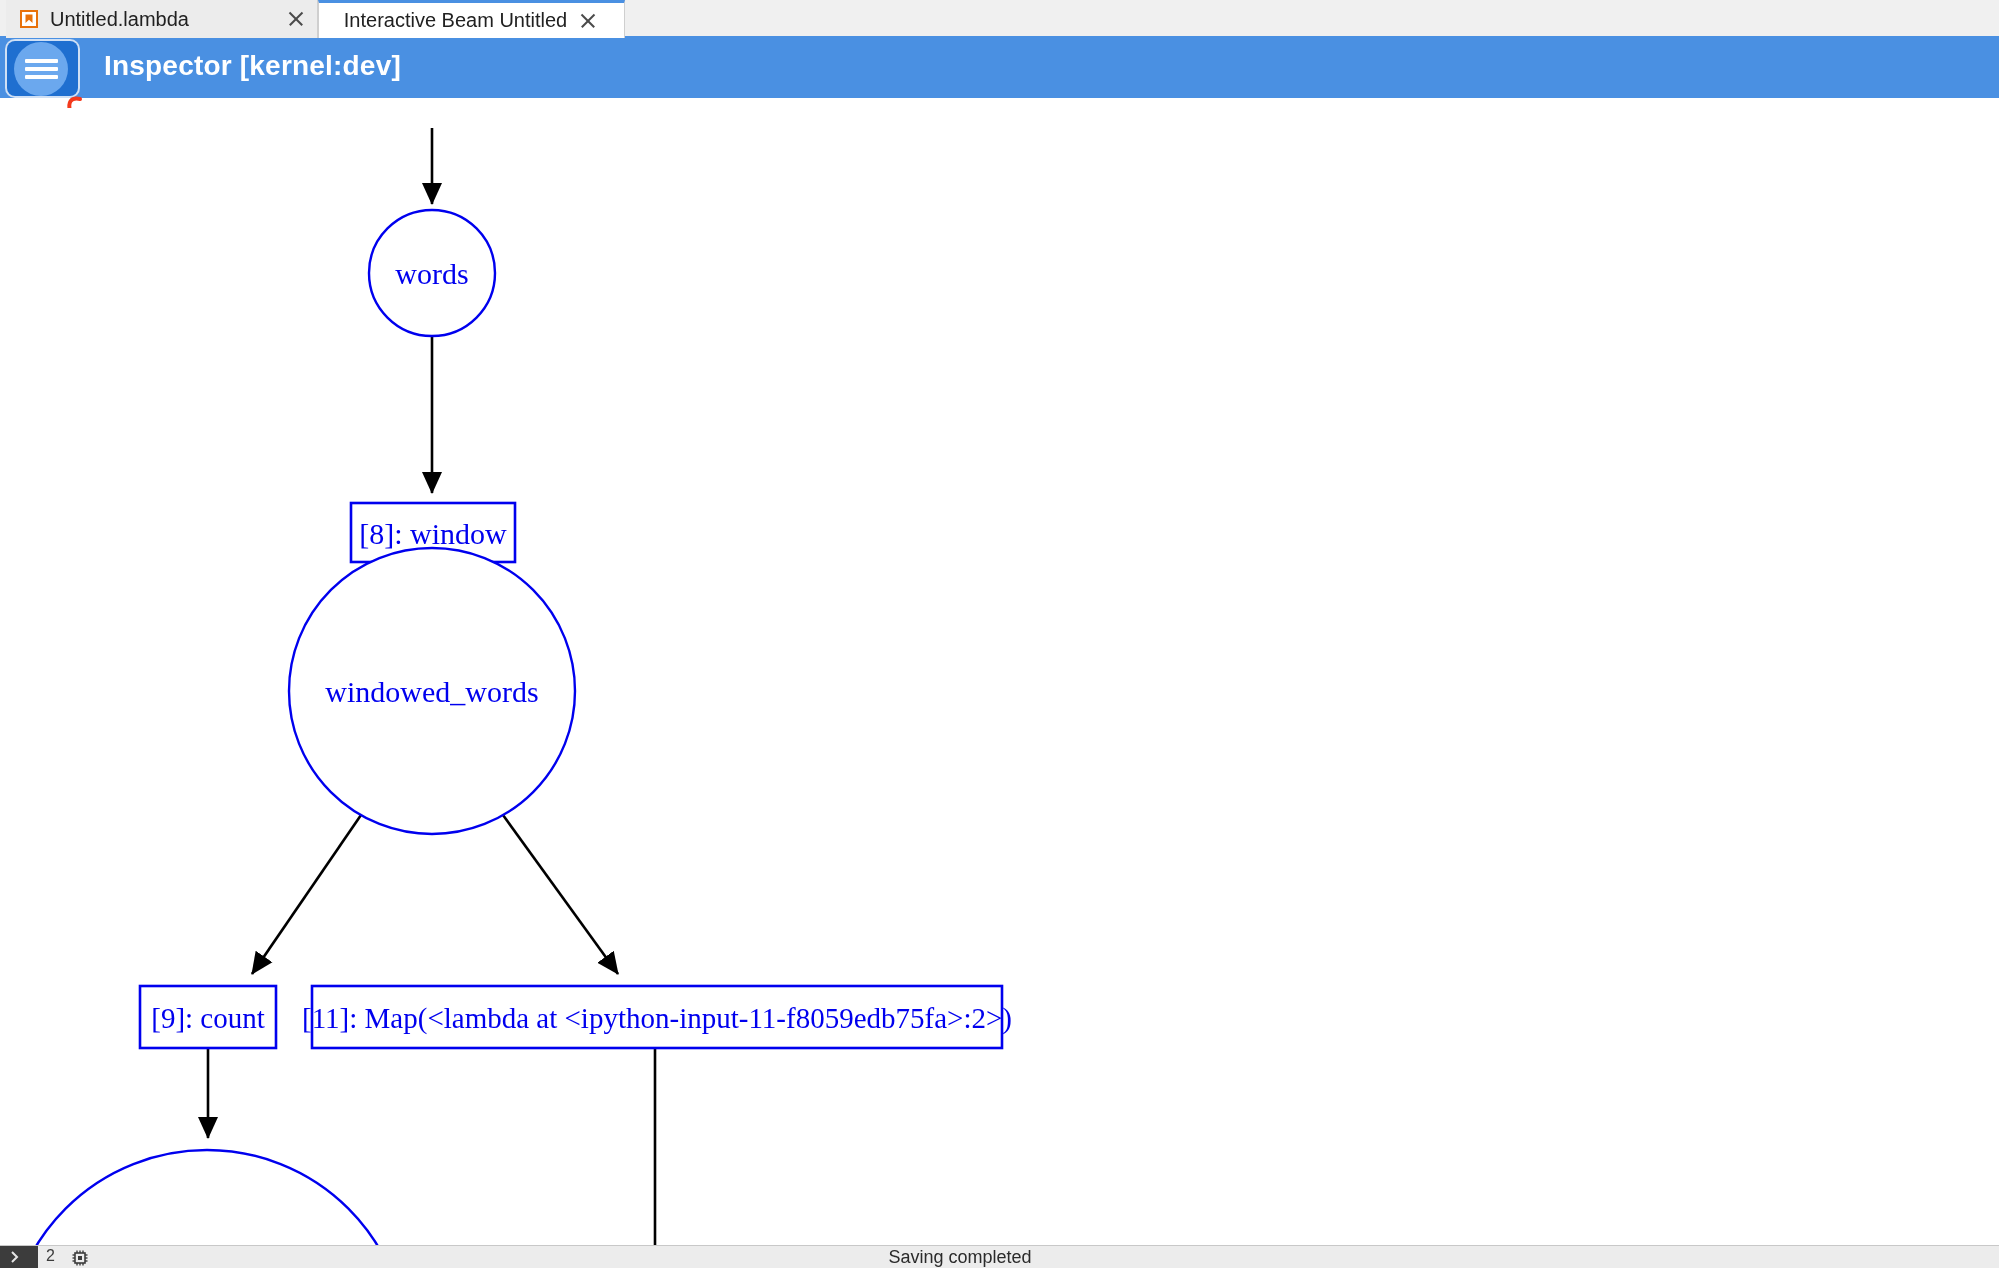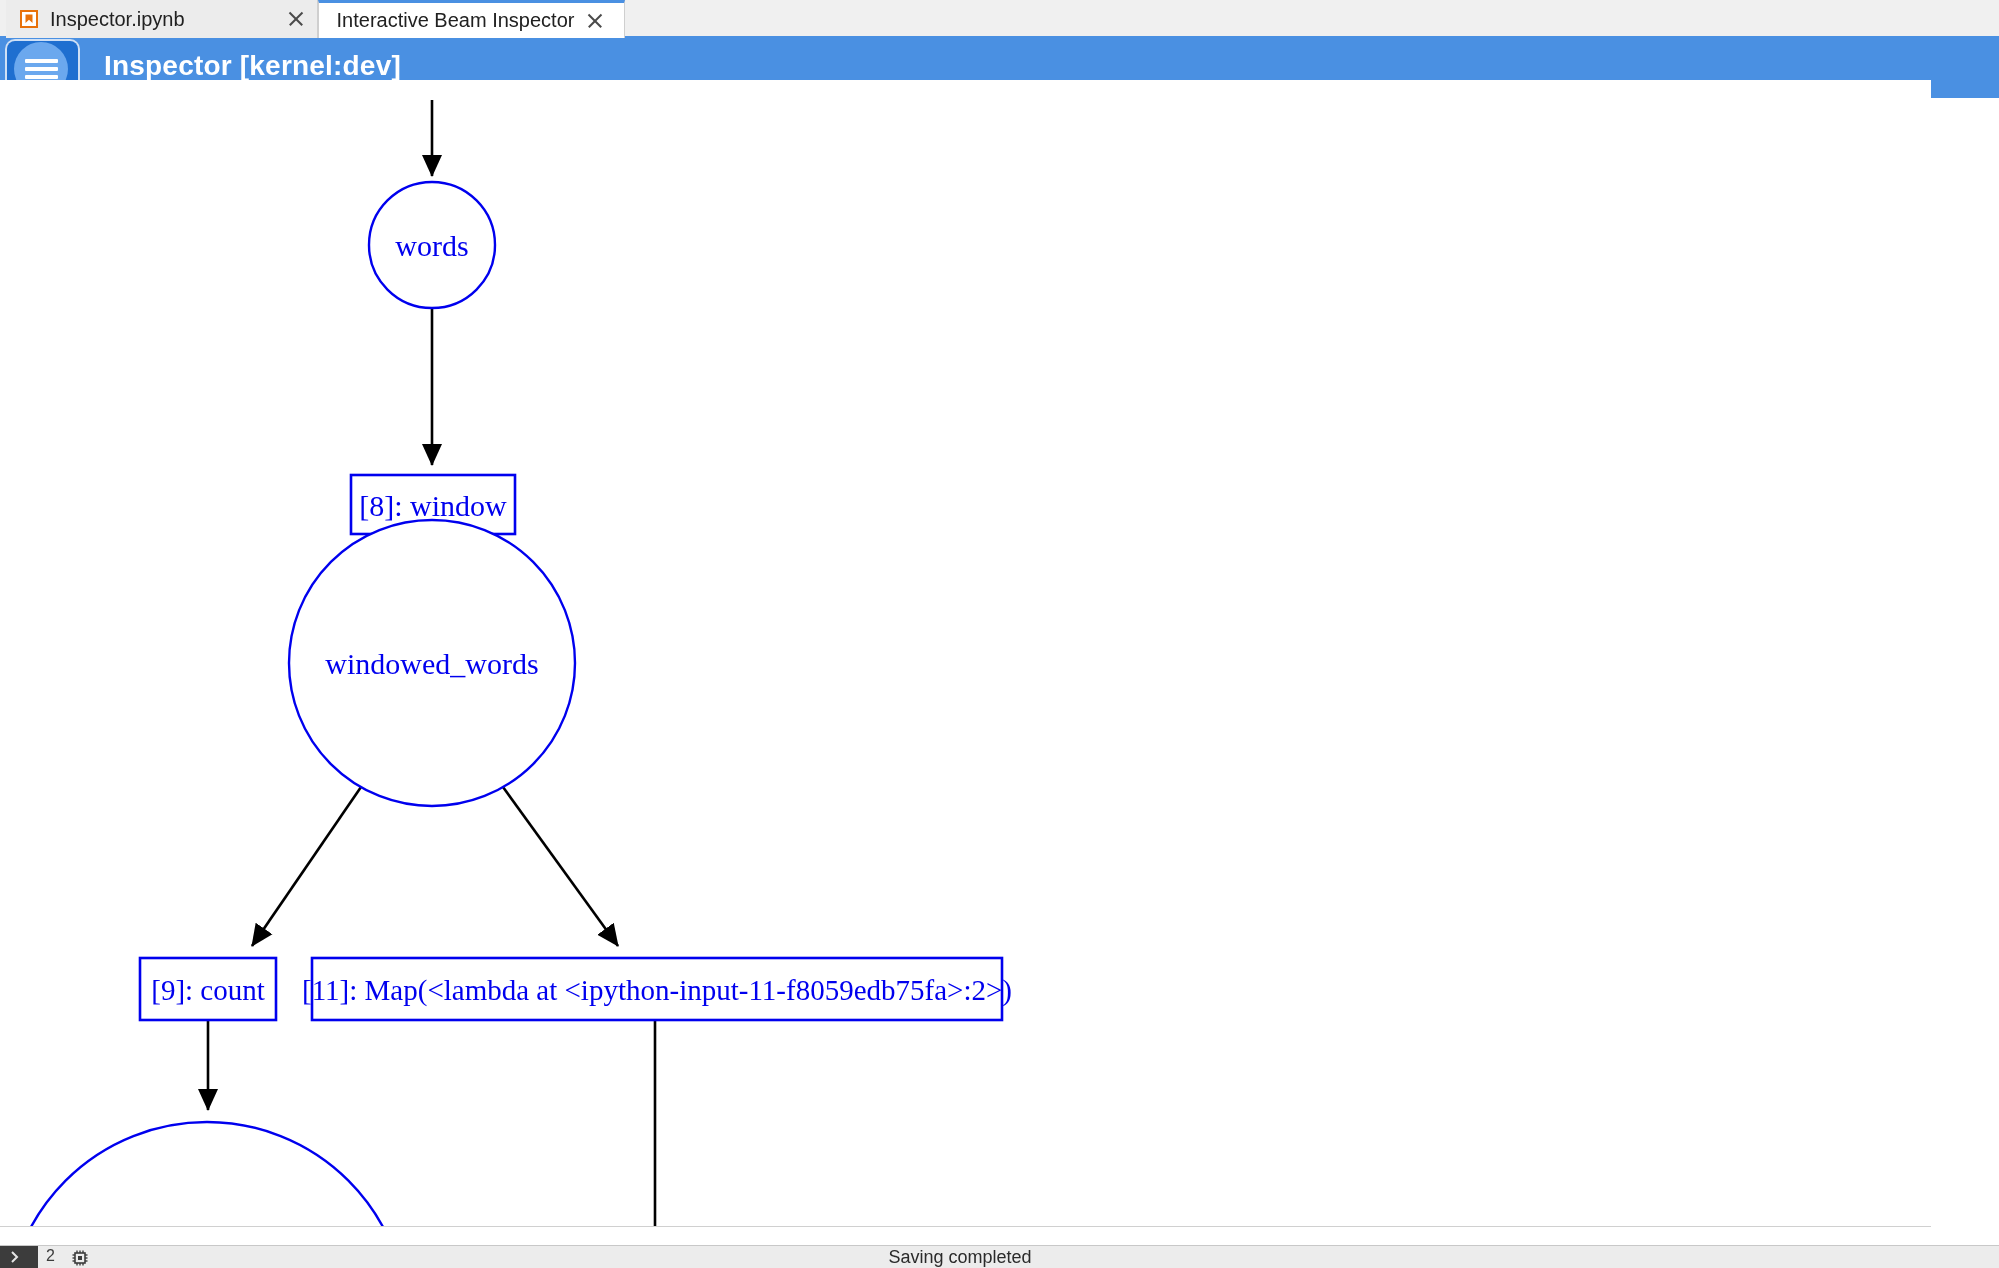--- a/index.html
+++ b/index.html
@@ -127,21 +127,21 @@
     position: absolute;
     left: 60px; top: 185px;
     font-size: 18px;
     font-weight: bold;
     color: #f4391c;
   }
 
   
   #graph-canvas {
     position: absolute;
-    left: 0; top: 80px;
+    left: 0; top: 108px;
     width: 1931px;
     height: 1146px;
     background: #ffffff;
     border-bottom: 1px solid #d0d0d0;
     overflow: hidden;
   }
   #graph-svg { display: block; }
 
   .node-label {
     font-family: "Liberation Serif", serif;
@@ -189,26 +189,26 @@
 
 <div id="tabbar">
 
   <div class="tab" id="tab-notebook">
     <span class="tab-icon">
       <svg width="18" height="18" viewBox="0 0 18 18">
         <rect x="1" y="1" width="16" height="16" fill="#ffffff" stroke="#e8710a" stroke-width="2"></rect>
         <path d="M5.5 4.5 H12.5 V13 L9 9.8 L5.5 13 Z" fill="#e8710a"></path>
       </svg>
     </span>
-    <span class="tab-label">Inspector.ipynb</span>
+    <span class="tab-label">Untitled.lambda</span>
     <span class="tab-close"></span>
   </div>
 
   <div class="tab active" id="tab-inspector">
-    <span class="tab-label">Interactive Beam Inspector</span>
+    <span class="tab-label">Interactive Beam Untitled</span>
     <span class="tab-close"></span>
   </div>
 
 </div>
 
 <div id="appheader">
 
   <div id="menu-button">
     <span id="menu-button-circle"></span>
     <span class="bar b1"></span>

